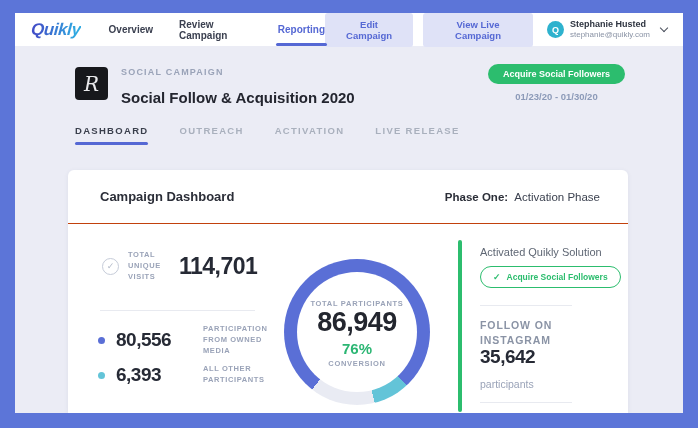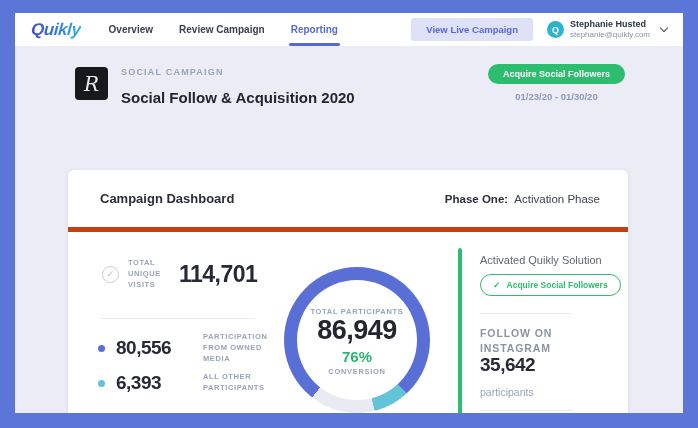--- a/index.html
+++ b/index.html
@@ -55,21 +55,21 @@
   .tabs { position:absolute; top:112px; left:60px; display:flex; gap:31px; }
   .tab { font-size:9.5px; font-weight:700; letter-spacing:1.3px; color:#a9b0bd;
          padding-bottom:9px; position:relative; cursor:pointer; }
   .tab.active { color:#3a3f4c; }
   .tab.active::after { content:""; position:absolute; left:0; right:0; bottom:0;
                        height:3px; background:#5568d4; border-radius:2px; }
 
   
   .card { position:absolute; top:157px; left:53px; width:560px; height:243px; background:#fff;
           border-radius:6px 6px 0 0; box-shadow:0 1px 5px rgba(40,50,100,0.07); }
-  .card-header { height:62px; border-bottom:5px solid #c2410c; display:flex; align-items:center;
+  .card-header { height:54px; border-bottom:1px solid #c2410c; display:flex; align-items:center;
                  justify-content:space-between; padding:0 28px 0 32px; }
   .card-title { font-size:13px; font-weight:700; color:#2b2e38; }
   .phase { font-size:11.5px; color:#3c4250; }
   .phase .phase-b { font-weight:700; color:#2b2e38; }
   .phase .phase-v { margin-left:3px; }
   .card-body { position:relative; height:188px; }
 
   
   .stat-visits { position:absolute; left:34px; top:26px; display:flex; align-items:center; gap:9px; }
   .check-circle { width:17px; height:17px; border:1px solid #c6ccd9; border-radius:50%;
@@ -118,20 +118,21 @@
   <div class="window">
 
     <div class="topbar">
       <div class="logo">Quikly</div>
       <div class="nav">
         <div class="nav-item">Overview</div>
         <div class="nav-item">Review Campaign</div>
         <div class="nav-item active">Reporting</div>
       </div>
       <div class="topbar-actions">
+        <button class="chip-btn">Edit Campaign</button>
         <button class="chip-btn">View Live Campaign</button>
         <div class="user">
           <div class="avatar">Q</div>
           <div>
             <div class="user-name">Stephanie Husted</div>
             <div class="user-email">stephanie@quikly.com</div>
           </div>
           <div class="chevron"></div>
         </div>
       </div>
@@ -144,20 +145,26 @@
           <div class="camp-type">SOCIAL CAMPAIGN</div>
           <div class="camp-title">Social Follow &amp; Acquisition 2020</div>
         </div>
       </div>
       <div class="camp-right">
         <button class="green-btn">Acquire Social Followers</button>
         <div class="date-range">01/23/20 - 01/30/20</div>
       </div>
     </div>
 
+    <div class="tabs">
+      <div class="tab active">DASHBOARD</div>
+      <div class="tab">OUTREACH</div>
+      <div class="tab">ACTIVATION</div>
+      <div class="tab">LIVE RELEASE</div>
+    </div>
 
     <div class="card">
       <div class="card-header">
         <div class="card-title">Campaign Dashboard</div>
         <div class="phase">
           <span class="phase-b">Phase One:</span>
           <span class="phase-v">Activation Phase</span>
         </div>
       </div>
 

